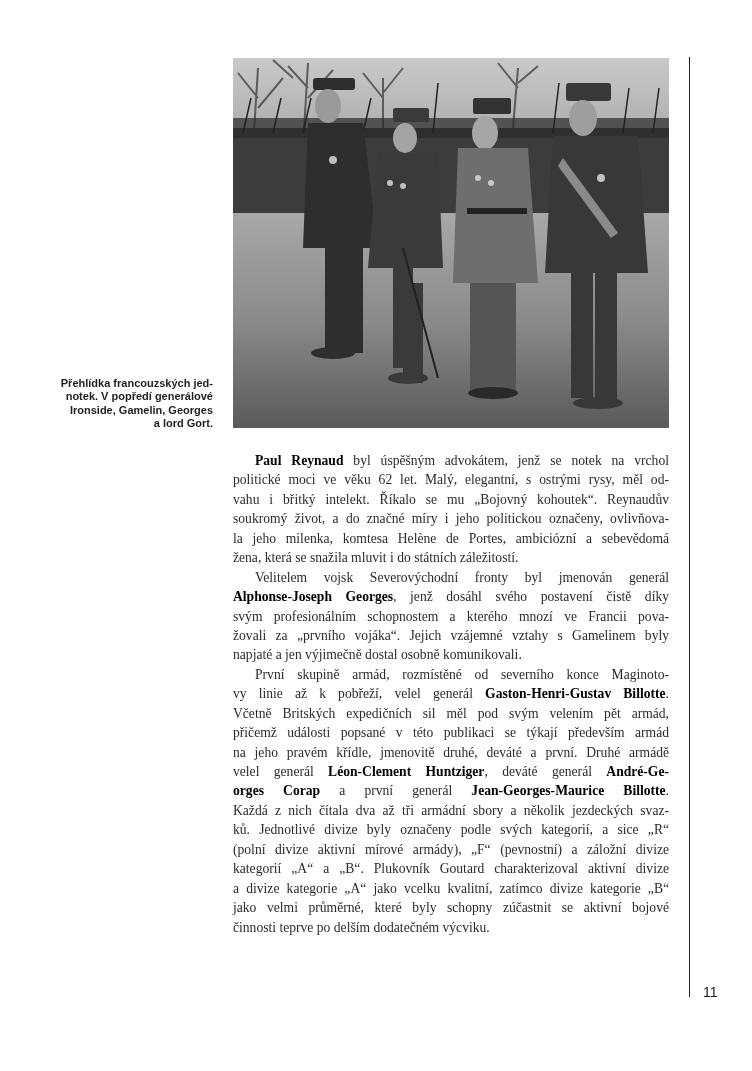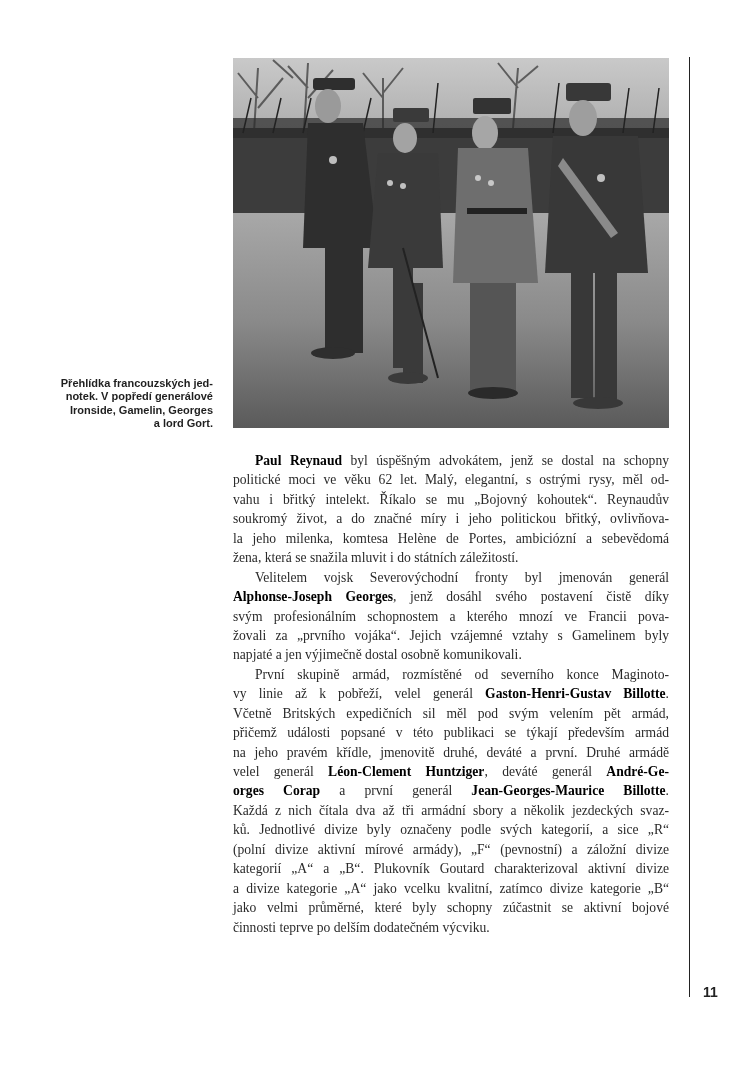--- a/index.html
+++ b/index.html
@@ -26,21 +26,21 @@
   .line { white-space: nowrap; text-align: justify; text-align-last: justify; height: 19.45px; }
   .line.last { text-align-last: left; }
   .line.indent { padding-left: 22px; }
   .line b { font-weight: bold; color: #000000; }
 
   .rule {
     position: absolute; left: 689px; top: 57px; width: 1.4px; height: 940px; background: #222;
   }
   .page-number {
     position: absolute; left: 703px; top: 984px;
-    font-family: "Liberation Sans", sans-serif; font-weight: bold; font-size: 14px; color: #222;
+    font-family: "Liberation Sans", sans-serif; font-weight: normal; font-size: 14px; color: #222;
   }
 </style>
 </head>
 <body>
 
 <div class="photo" aria-label="Photograph of four generals standing in front of troops">
   <svg viewBox="0 0 436 370" preserveAspectRatio="none">
     <defs>
       <linearGradient id="sky" x1="0" y1="0" x2="0" y2="1">
         <stop offset="0" stop-color="#c9c9c9"></stop>
@@ -129,24 +129,24 @@
 
 <div class="caption">
   <div>Přehlídka francouzských jed-</div>
   <div>notek. V popředí generálové</div>
   <div>Ironside, Gamelin, Georges</div>
   <div>a lord Gort.</div>
 </div>
 
 <div class="body-text">
     <div>
-      <div class="line indent"><b>Paul Reynaud</b><span> byl úspěšným advokátem, jenž se dostal na schopny</span></div>
+      <div class="line indent"><b>Paul Reynaud</b><span> byl úspěšným advokátem, jenž se notek na vrchol</span></div>
       <div class="line"><span>politické moci ve věku 62 let. Malý, elegantní, s ostrými rysy, měl od-</span></div>
       <div class="line"><span>vahu i břitký intelekt. Říkalo se mu „Bojovný kohoutek“. Reynaudův</span></div>
-      <div class="line"><span>soukromý život, a do značné míry i jeho politickou břitký, ovlivňova-</span></div>
+      <div class="line"><span>soukromý život, a do značné míry i jeho politickou označeny, ovlivňova-</span></div>
       <div class="line"><span>la jeho milenka, komtesa Helène de Portes, ambiciózní a sebevědomá</span></div>
       <div class="line last"><span>žena, která se snažila mluvit i do státních záležitostí.</span></div>
     </div>
     <div>
       <div class="line indent"><span>Velitelem vojsk Severovýchodní fronty byl jmenován generál</span></div>
       <div class="line"><b>Alphonse-Joseph Georges</b><span>, jenž dosáhl svého postavení čistě díky</span></div>
       <div class="line"><span>svým profesionálním schopnostem a kterého mnozí ve Francii pova-</span></div>
       <div class="line"><span>žovali za „prvního vojáka“. Jejich vzájemné vztahy s Gamelinem byly</span></div>
       <div class="line last"><span>napjaté a jen výjimečně dostal osobně komunikovali.</span></div>
     </div>

